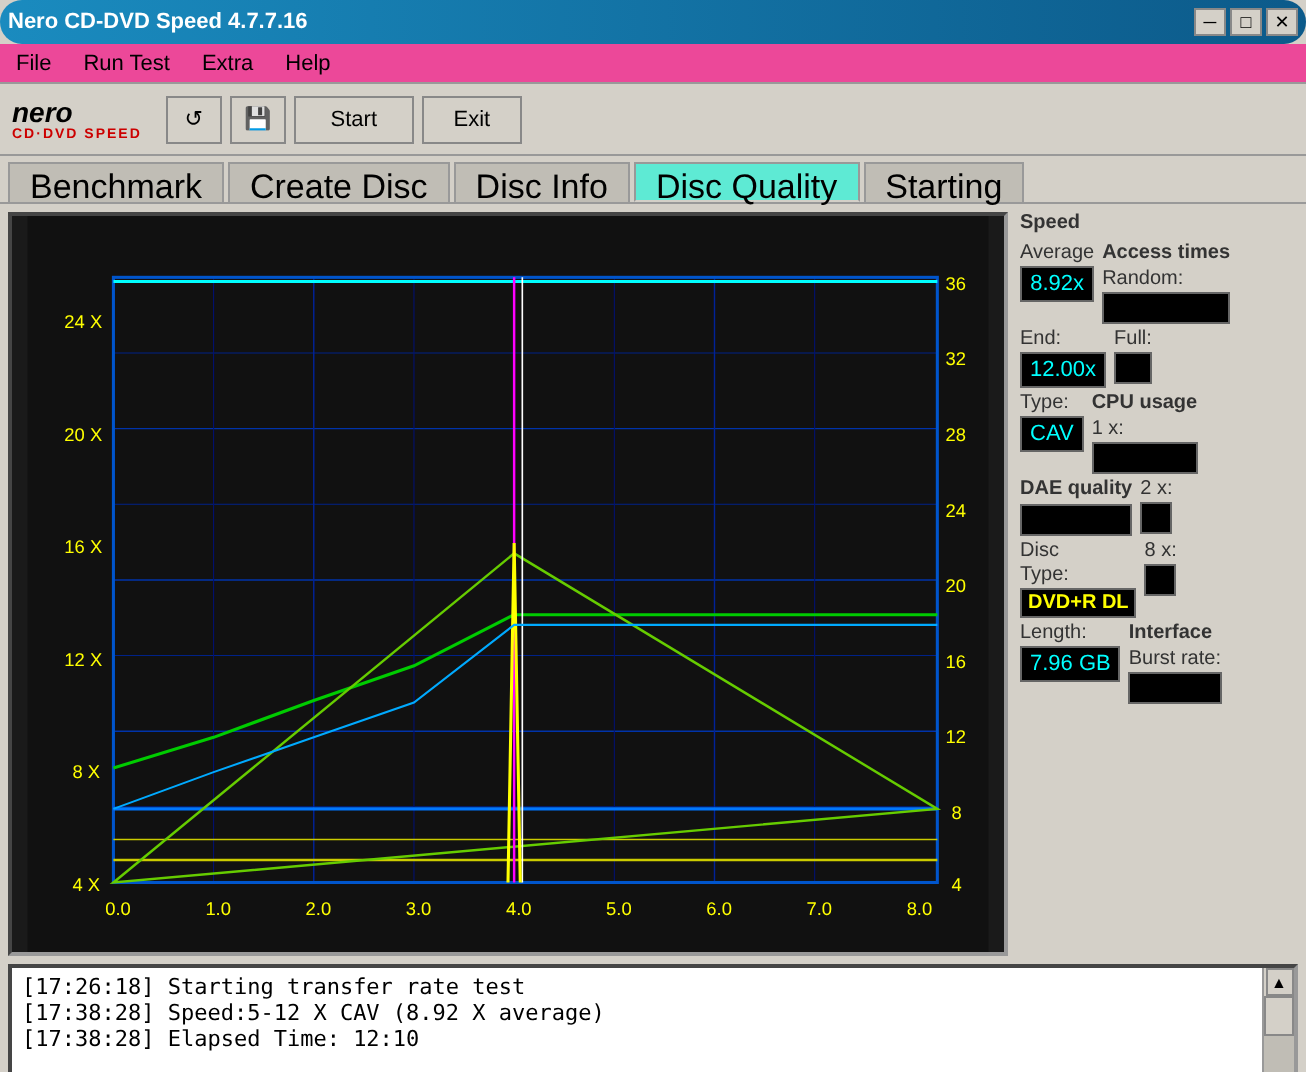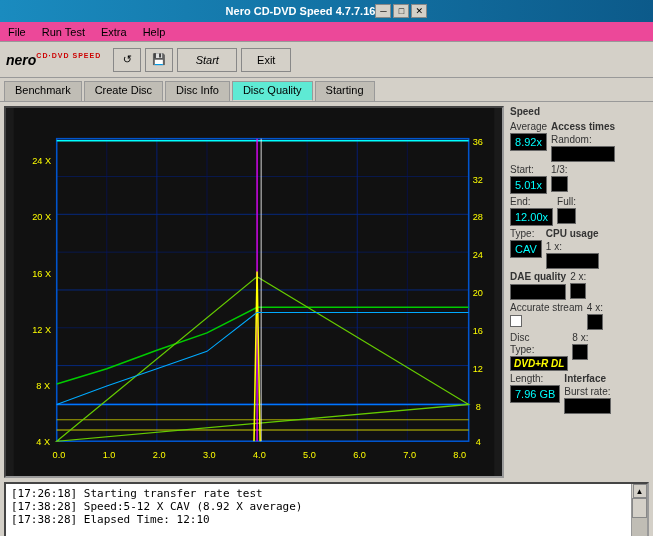--- a/index.html
+++ b/index.html
@@ -4,23 +4,24 @@
   <style>
     * { margin: 0; padding: 0; box-sizing: border-box; }
     body { width: 653px; height: 536px; overflow: hidden; font-family: 'Segoe UI', Tahoma, sans-serif; font-size: 11px; background: #d4d0c8; }
 
     
     .title-bar {
       background: linear-gradient(to right, #1a8bbf, #0c5a8a);
       height: 22px;
       display: flex;
       align-items: center;
-      justify-content: center;
+      justify-content: space-between;
       padding: 0 4px;
       color: white;
+      border-radius: 11px;
     }
     .title-bar-text { font-size: 11px; font-weight: bold; }
     .title-bar-buttons { display: flex; gap: 2px; }
     .title-btn {
       width: 16px; height: 14px; background: #d4d0c8; border: 1px solid #888;
       font-size: 9px; cursor: pointer; display: flex; align-items: center; justify-content: center;
       color: black;
     }
 
     
@@ -39,53 +40,53 @@
     .toolbar {
       background: #d4d0c8;
       height: 36px;
       display: flex;
       align-items: center;
       padding: 0 6px;
       gap: 4px;
       border-bottom: 1px solid #999;
     }
     .logo-area {
-      display: flex; flex-direction: row; margin-right: 8px;
+      display: flex; flex-direction: column; margin-right: 8px;
     }
     .logo-nero { font-size: 14px; font-weight: bold; color: black; font-style: italic; }
     .logo-sub { font-size: 7px; color: #cc0000; font-weight: bold; letter-spacing: 1px; }
     .drive-select {
       height: 22px; font-size: 11px; border: 1px solid #999; background: white;
       min-width: 220px; padding: 1px 2px;
     }
     .tb-btn {
       height: 24px; min-width: 28px; background: #d4d0c8;
       border: 1px solid #888; cursor: pointer; font-size: 11px;
       display: flex; align-items: center; justify-content: center;
     }
-    .tb-btn-wide { min-width: 60px; font-style: italic; }
+    .tb-btn-wide { min-width: 60px; }
     .tb-btn-exit { min-width: 50px; }
 
     
     .tabs {
       background: #d4d0c8;
       height: 24px;
       display: flex;
       align-items: flex-end;
       padding: 0 4px;
       border-bottom: 1px solid #999;
     }
     .tab {
       height: 20px;
       padding: 2px 10px;
       border: 1px solid #999;
       border-bottom: none;
       background: #c0bdb5;
       cursor: pointer;
-      font-size: 11px;
+      font-size: 17px;
       margin-right: 2px;
     }
     .tab.active { background: #5eead4; border-bottom: 1px solid #d4d0c8; }
 
     
     .main-content {
       display: flex;
       height: 380px;
       background: #d4d0c8;
     }
@@ -112,21 +113,21 @@
     .panel-value {
       background: black; color: cyan; font-size: 11px; font-weight: normal;
       padding: 2px 4px; text-align: center; min-height: 16px; border: 1px solid #666;
     }
     .panel-value.highlight { color: #00ffff; }
     .panel-value.type-val { color: #00ffff; }
     .panel-header { font-size: 10px; font-weight: bold; color: #333; margin-bottom: 2px; }
     .panel-black { background: black; height: 16px; border: 1px solid #666; }
     .checkbox-row { display: flex; align-items: center; gap: 3px; margin-top: 2px; }
     .checkbox-box { width: 12px; height: 12px; border: 1px solid #666; background: white; }
-    .disc-type-val { color: #ffff00; font-size: 10px; font-weight: bold; background: black; padding: 1px 3px; text-align: left; border: 1px solid #666; font-style: italic; }
+    .disc-type-val { color: #ffff00; font-size: 10px; font-weight: bold; background: black; padding: 1px 3px; text-align: left; border: 1px solid #666; }
 
     
     .log-area {
       height: 72px;
       background: white;
       border: 2px inset #999;
       margin: 0 4px 4px 4px;
       display: flex;
     }
     .log-content {
@@ -282,30 +283,20 @@
         <div class="panel-value highlight">8.92x</div>
       </div>
 
       <div>
         <div class="panel-header">Access times</div>
         <div class="panel-label">Random:</div>
         <div class="panel-black"></div>
       </div>
     </div>
 
-    <div class="two-cols">
-      <div>
-        <div class="panel-label">Start:</div>
-        <div class="panel-value highlight">5.01x</div>
-      </div>
-      <div>
-        <div class="panel-label">1/3:</div>
-        <div class="panel-black"></div>
-      </div>
-    </div>
 
     <div class="two-cols">
       <div>
         <div class="panel-label">End:</div>
         <div class="panel-value highlight">12.00x</div>
       </div>
       <div>
         <div class="panel-label">Full:</div>
         <div class="panel-black"></div>
       </div>
@@ -327,32 +318,20 @@
       <div>
         <div class="panel-header">DAE quality</div>
         <div class="panel-black"></div>
       </div>
       <div>
         <div class="panel-label">2 x:</div>
         <div class="panel-black"></div>
       </div>
     </div>
 
-    <div class="two-cols">
-      <div>
-        <div class="panel-label">Accurate stream</div>
-        <div class="checkbox-row">
-          <div class="checkbox-box"></div>
-        </div>
-      </div>
-      <div>
-        <div class="panel-label">4 x:</div>
-        <div class="panel-black"></div>
-      </div>
-    </div>
 
     <div class="two-cols">
       <div>
         <div class="panel-label">Disc</div>
         <div class="panel-label">Type:</div>
         <div class="disc-type-val">DVD+R DL</div>
       </div>
       <div>
         <div class="panel-label">8 x:</div>
         <div class="panel-black"></div>

